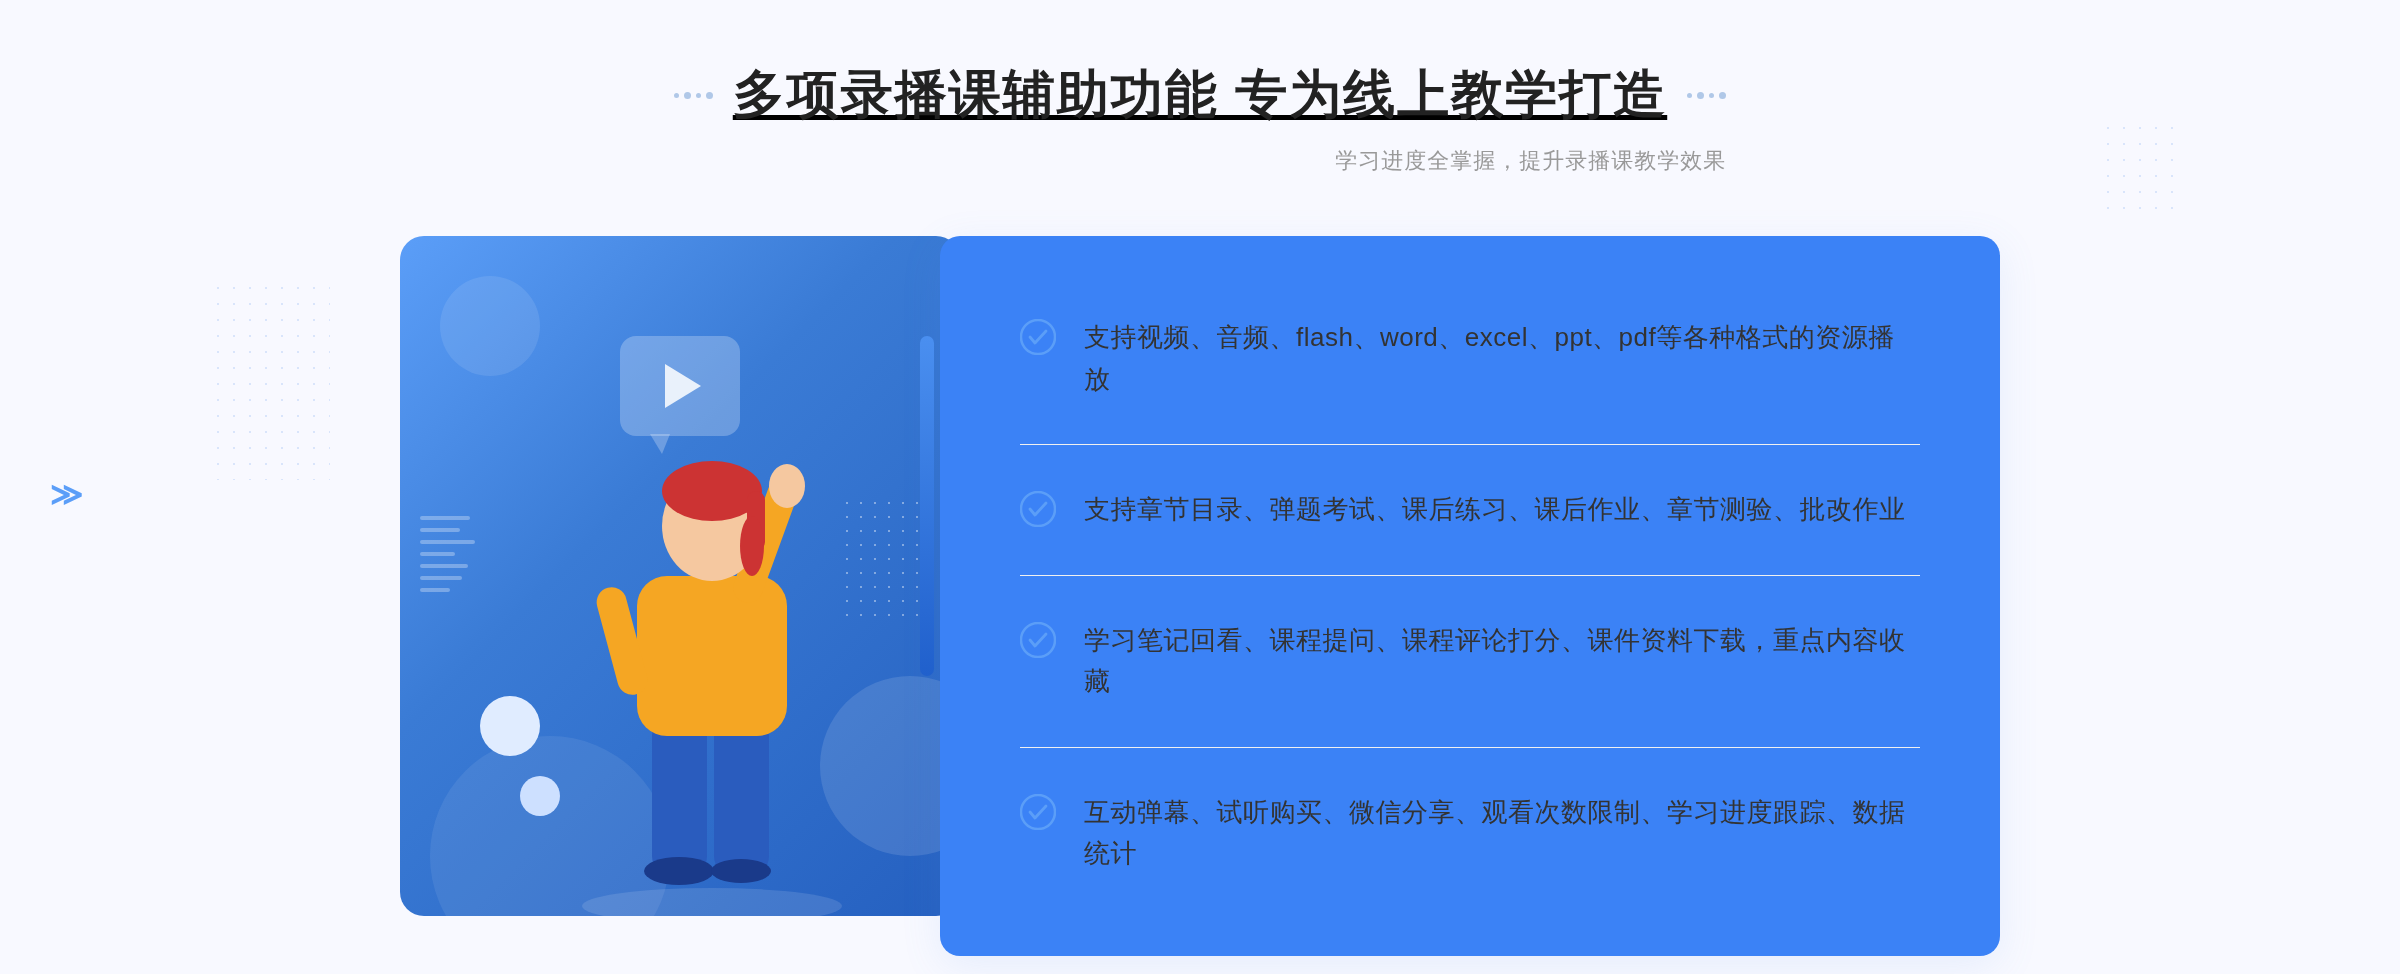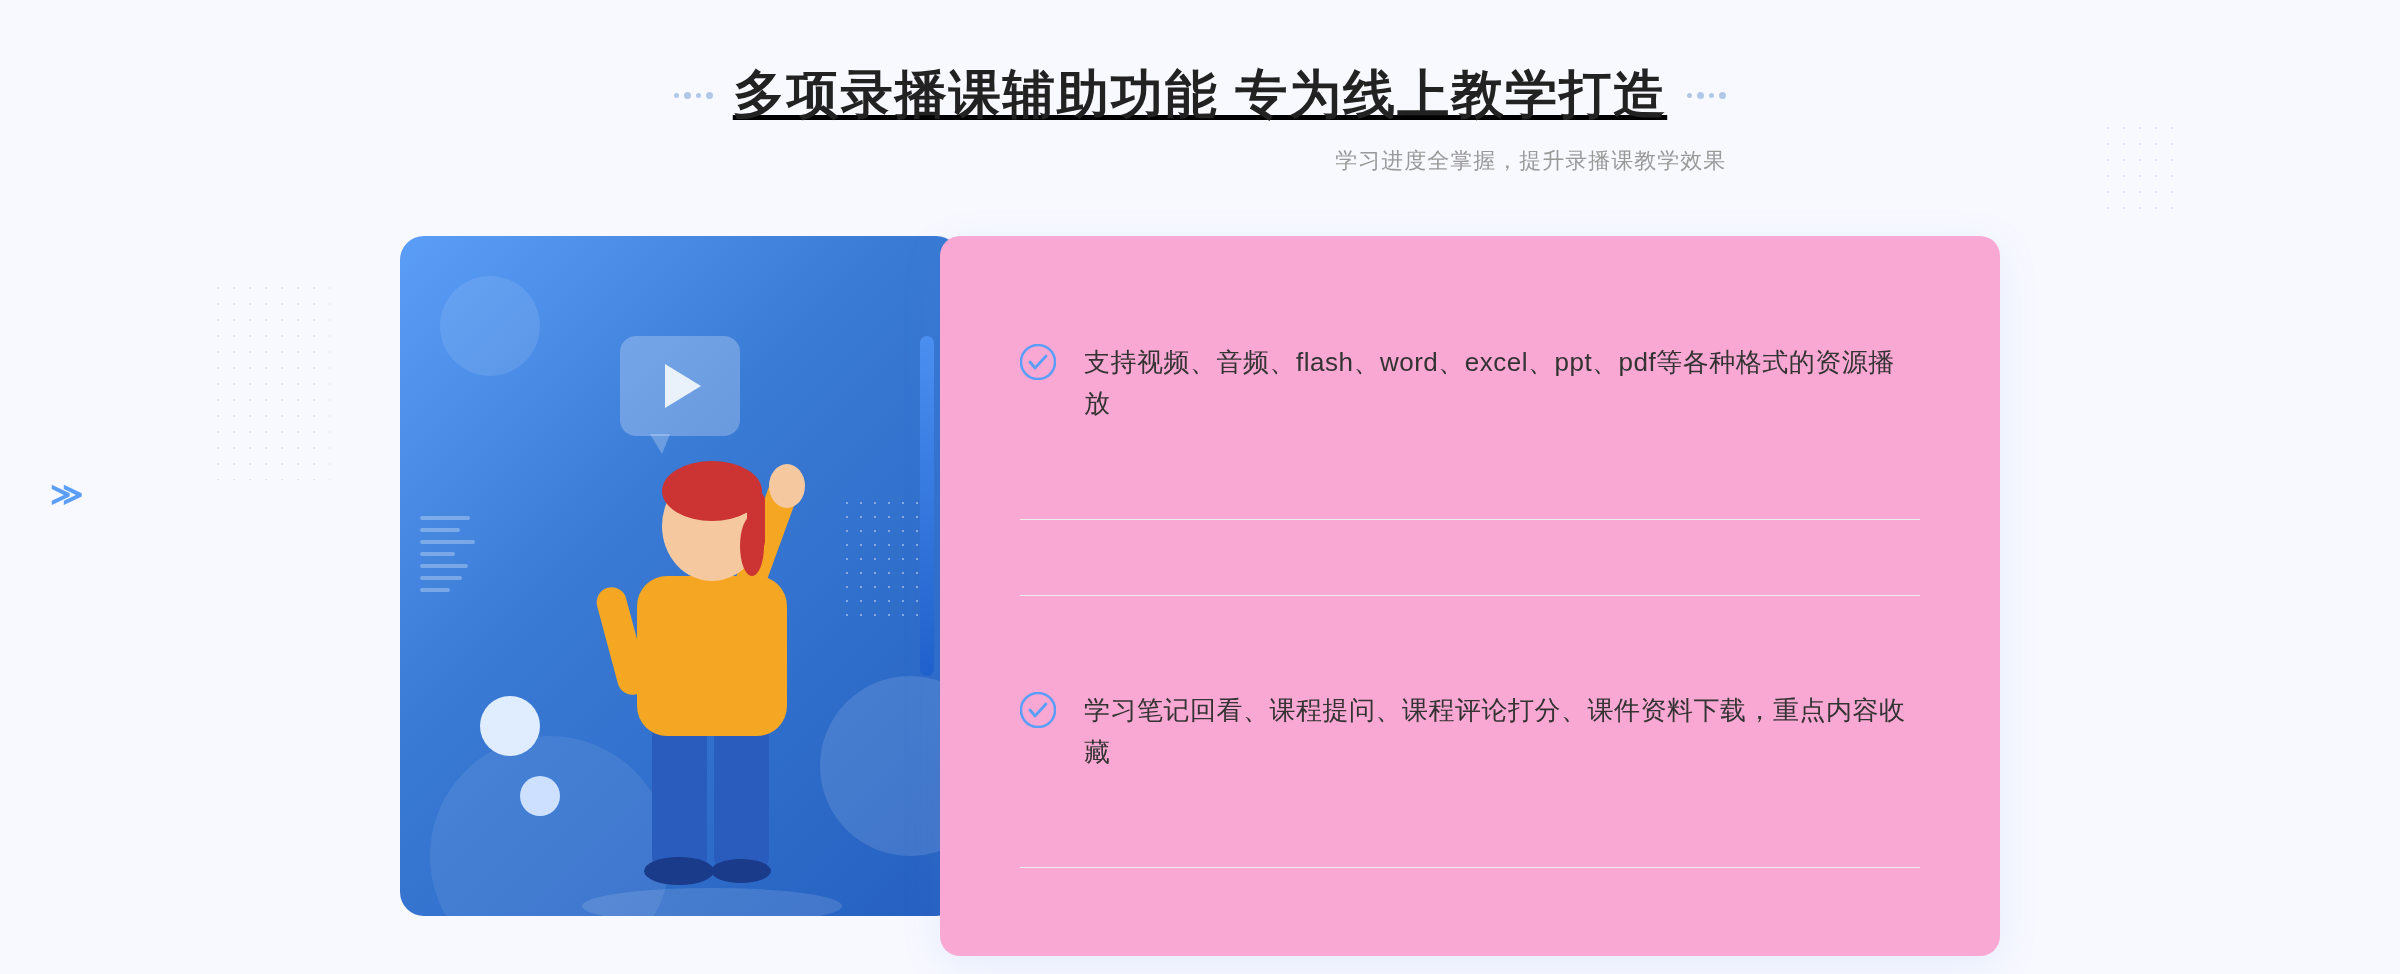--- a/index.html
+++ b/index.html
@@ -222,21 +222,21 @@
     .stripe-line {
       height: 4px;
       background: rgba(255,255,255,0.3);
       margin-bottom: 8px;
       border-radius: 2px;
     }
 
     
     .content-panel {
       flex: 1;
-      background: #f9a8d4;
+      background: #3b82f6;
       border-radius: 20px;
       margin-left: -20px;
       padding: 50px 80px;
       display: flex;
       flex-direction: column;
       justify-content: space-around;
       box-shadow: 0 10px 40px rgba(100, 150, 230, 0.12);
       z-index: 1;
     }
 
@@ -404,30 +404,44 @@
       <div class="feature-item">
         <svg class="check-icon" viewBox="0 0 36 36" xmlns="http://www.w3.org/2000/svg">
           <circle cx="18" cy="18" r="17" fill="none" stroke="#5b9ef8" stroke-width="2.5"></circle>
           <polyline points="10,18 15,24 26,12" fill="none" stroke="#5b9ef8" stroke-width="2.8" stroke-linecap="round" stroke-linejoin="round"></polyline>
         </svg>
         <span class="feature-text">支持视频、音频、flash、word、excel、ppt、pdf等各种格式的资源播放</span>
       </div>
 
       <div class="feature-divider"></div>
 
+      <div class="feature-item">
+        <svg class="check-icon" viewBox="0 0 36 36" xmlns="http://www.w3.org/2000/svg">
+          <circle cx="18" cy="18" r="17" fill="none" stroke="#5b9ef8" stroke-width="2.5"></circle>
+          <polyline points="10,18 15,24 26,12" fill="none" stroke="#5b9ef8" stroke-width="2.8" stroke-linecap="round" stroke-linejoin="round"></polyline>
+        </svg>
+        <span class="feature-text">支持章节目录、弹题考试、课后练习、课后作业、章节测验、批改作业</span>
+      </div>
 
       <div class="feature-divider"></div>
 
       <div class="feature-item">
         <svg class="check-icon" viewBox="0 0 36 36" xmlns="http://www.w3.org/2000/svg">
           <circle cx="18" cy="18" r="17" fill="none" stroke="#5b9ef8" stroke-width="2.5"></circle>
           <polyline points="10,18 15,24 26,12" fill="none" stroke="#5b9ef8" stroke-width="2.8" stroke-linecap="round" stroke-linejoin="round"></polyline>
         </svg>
         <span class="feature-text">学习笔记回看、课程提问、课程评论打分、课件资料下载，重点内容收藏</span>
       </div>
 
       <div class="feature-divider"></div>
 
+      <div class="feature-item">
+        <svg class="check-icon" viewBox="0 0 36 36" xmlns="http://www.w3.org/2000/svg">
+          <circle cx="18" cy="18" r="17" fill="none" stroke="#5b9ef8" stroke-width="2.5"></circle>
+          <polyline points="10,18 15,24 26,12" fill="none" stroke="#5b9ef8" stroke-width="2.8" stroke-linecap="round" stroke-linejoin="round"></polyline>
+        </svg>
+        <span class="feature-text">互动弹幕、试听购买、微信分享、观看次数限制、学习进度跟踪、数据统计</span>
+      </div>
 
     </div>
   </div>
 
 </div>
 
 </body></html>

